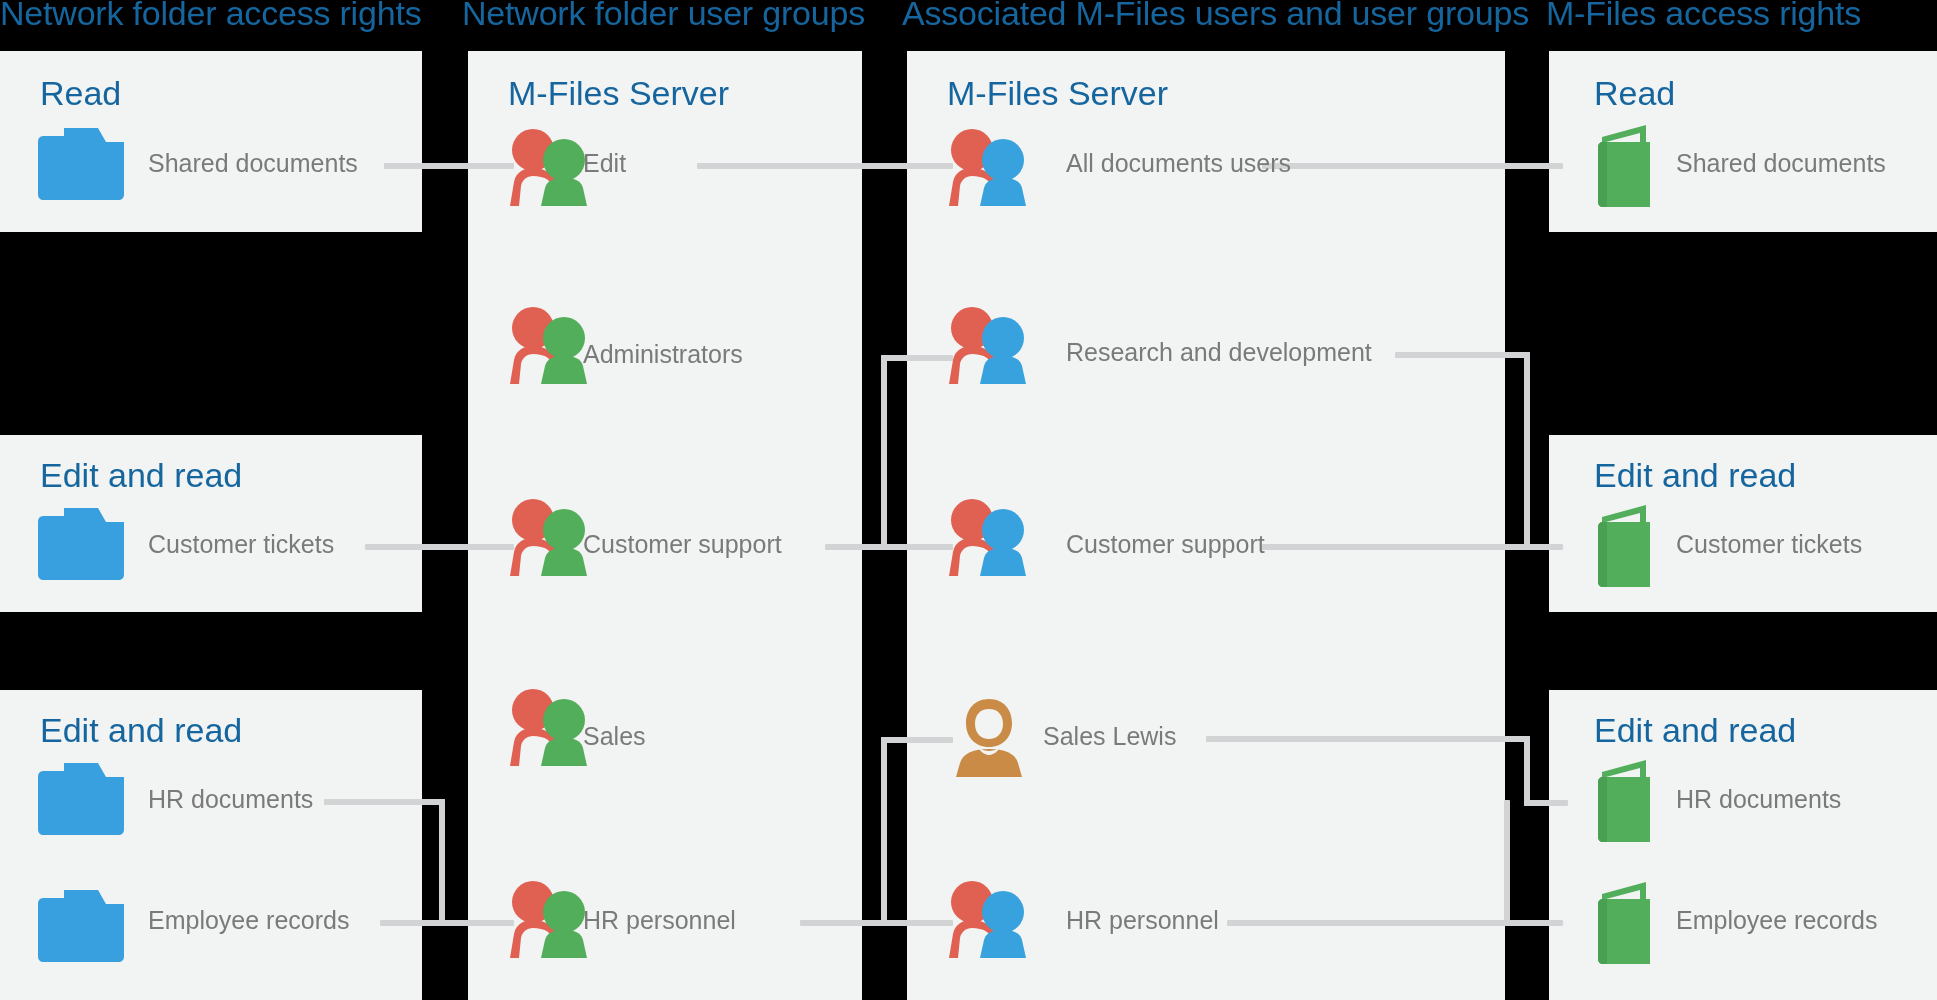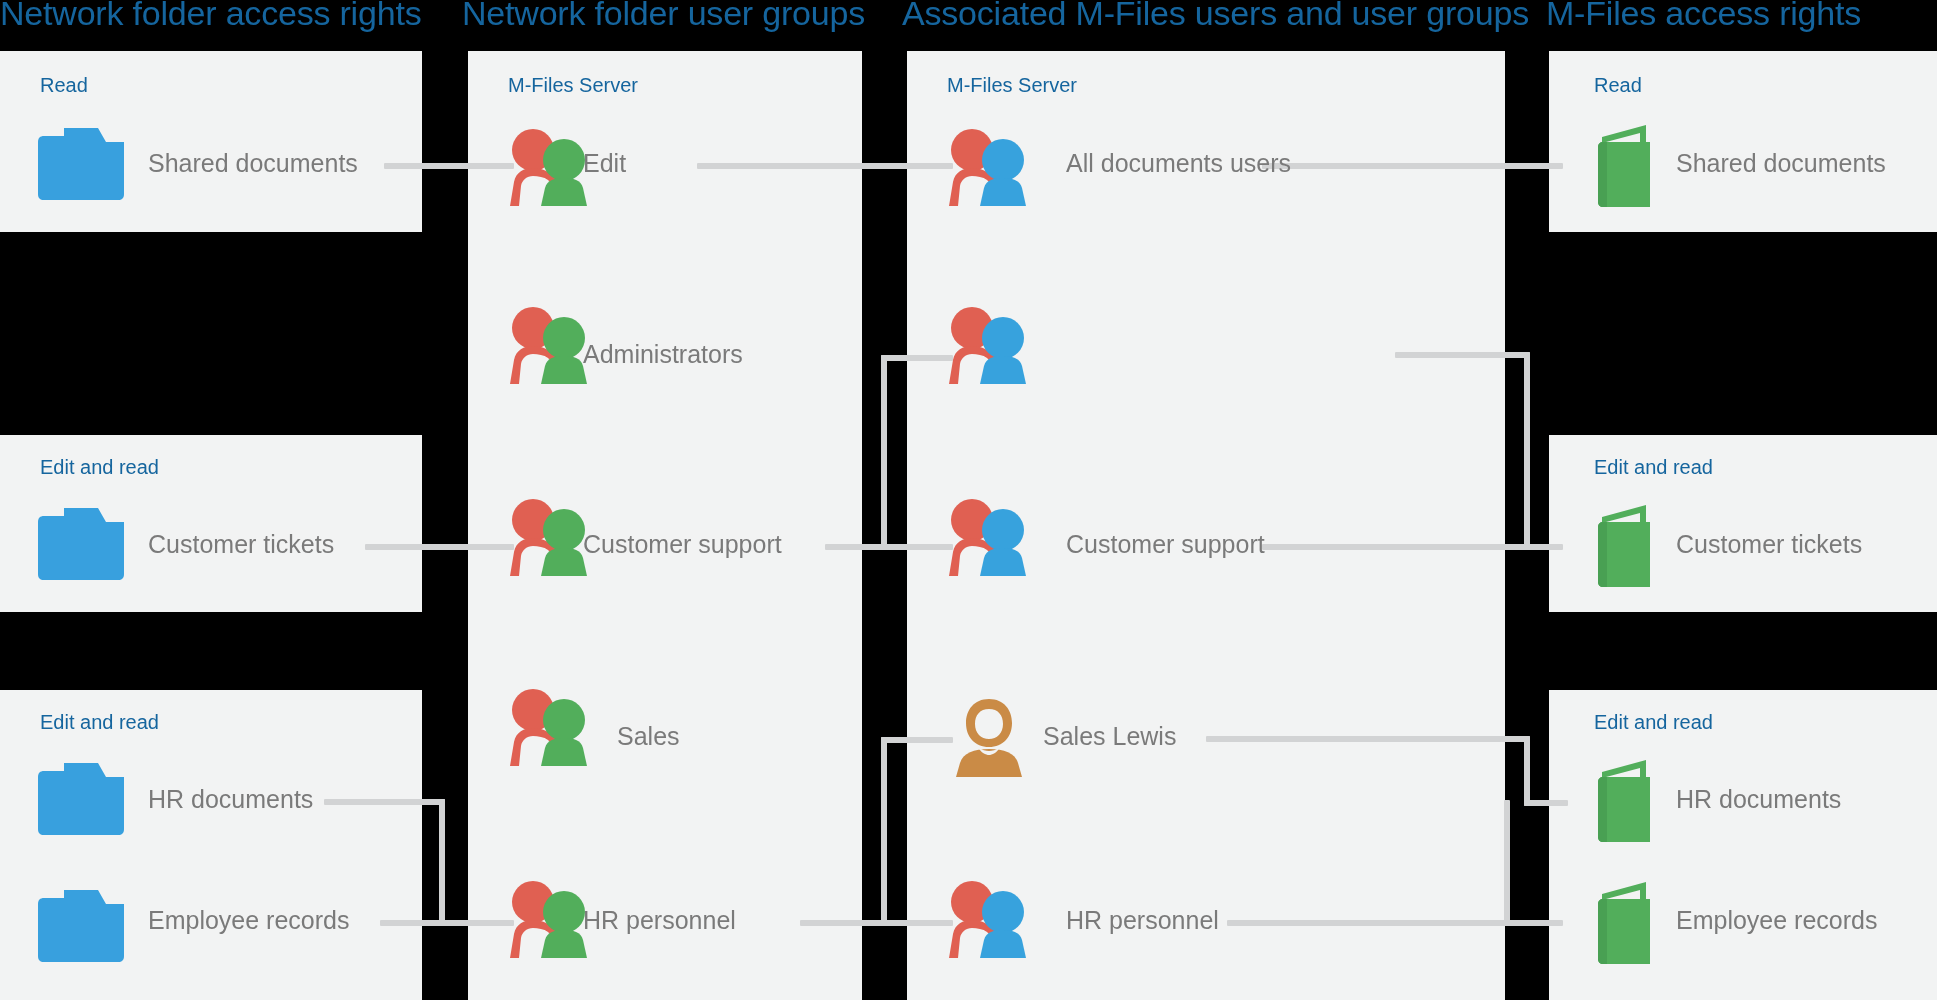--- a/index.html
+++ b/index.html
@@ -25,21 +25,21 @@
   
   .panel{
     position:absolute;
     background:#f2f3f3;
   }
 
   
   .grp-title{
     position:absolute;
     color:#15659e;
-    font-size:20px;
+    font-size:34px;
     white-space:nowrap;
   }
 
   
   .row-label{
     position:absolute;
     color:#7a7a7a;
     font-size:25px;
     white-space:nowrap;
   }
@@ -181,21 +181,21 @@
   <div class="row-label" style="left:583px; top:530px;">Customer support</div>
 
   <div class="icon" style="left:508px; top:688px;">
     <svg width="86" height="78" viewBox="0 0 86 78">
       <circle cx="25" cy="22" r="21" fill="#e06052"></circle>
       <path d="M2 78 L6 54 C8 44 16 40 25 40 C34 40 42 44 48 50 L50 54 L46 58 L40 52 C36 49 30 48 25 48 C19 48 14 52 13 58 L11 78 Z" fill="#e06052"></path>
       <circle cx="56" cy="32" r="21" fill="#52ae5b"></circle>
       <path d="M33 78 L37 60 C39 52 47 50 56 50 C65 50 73 52 75 60 L79 78 Z" fill="#52ae5b"></path>
     </svg>
   </div>
-  <div class="row-label" style="left:583px; top:722px;margin-left:34px;">Sales</div>
+  <div class="row-label" style="left:583px; top:722px;">Sales</div>
 
   <div class="icon" style="left:508px; top:880px;">
     <svg width="86" height="78" viewBox="0 0 86 78">
       <circle cx="25" cy="22" r="21" fill="#e06052"></circle>
       <path d="M2 78 L6 54 C8 44 16 40 25 40 C34 40 42 44 48 50 L50 54 L46 58 L40 52 C36 49 30 48 25 48 C19 48 14 52 13 58 L11 78 Z" fill="#e06052"></path>
       <circle cx="56" cy="32" r="21" fill="#52ae5b"></circle>
       <path d="M33 78 L37 60 C39 52 47 50 56 50 C65 50 73 52 75 60 L79 78 Z" fill="#52ae5b"></path>
     </svg>
   </div>
   <div class="row-label" style="left:583px; top:906px;">HR personnel</div>
@@ -213,20 +213,21 @@
   <div class="row-label" style="left:1066px; top:149px;">All documents users</div>
 
   <div class="icon" style="left:947px; top:306px;">
     <svg width="86" height="78" viewBox="0 0 86 78">
       <circle cx="25" cy="22" r="21" fill="#e06052"></circle>
       <path d="M2 78 L6 54 C8 44 16 40 25 40 C34 40 42 44 48 50 L50 54 L46 58 L40 52 C36 49 30 48 25 48 C19 48 14 52 13 58 L11 78 Z" fill="#e06052"></path>
       <circle cx="56" cy="32" r="21" fill="#37a2dd"></circle>
       <path d="M33 78 L37 60 C39 52 47 50 56 50 C65 50 73 52 75 60 L79 78 Z" fill="#37a2dd"></path>
     </svg>
   </div>
+  <div class="row-label" style="left:1066px; top:338px;">Research and development</div>
 
   <div class="icon" style="left:947px; top:498px;">
     <svg width="86" height="78" viewBox="0 0 86 78">
       <circle cx="25" cy="22" r="21" fill="#e06052"></circle>
       <path d="M2 78 L6 54 C8 44 16 40 25 40 C34 40 42 44 48 50 L50 54 L46 58 L40 52 C36 49 30 48 25 48 C19 48 14 52 13 58 L11 78 Z" fill="#e06052"></path>
       <circle cx="56" cy="32" r="21" fill="#37a2dd"></circle>
       <path d="M33 78 L37 60 C39 52 47 50 56 50 C65 50 73 52 75 60 L79 78 Z" fill="#37a2dd"></path>
     </svg>
   </div>
   <div class="row-label" style="left:1066px; top:530px;">Customer support</div>

